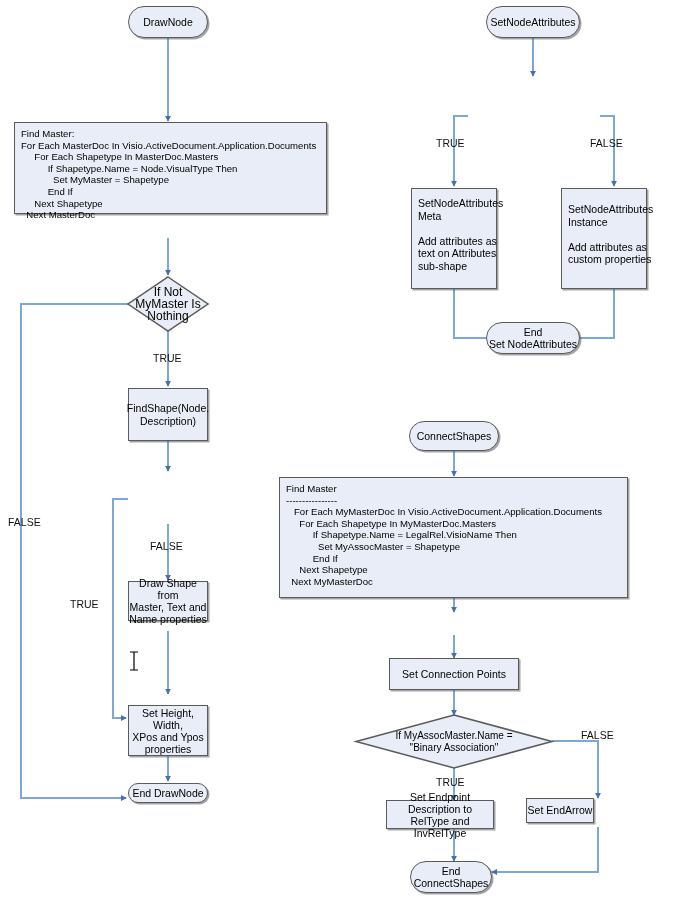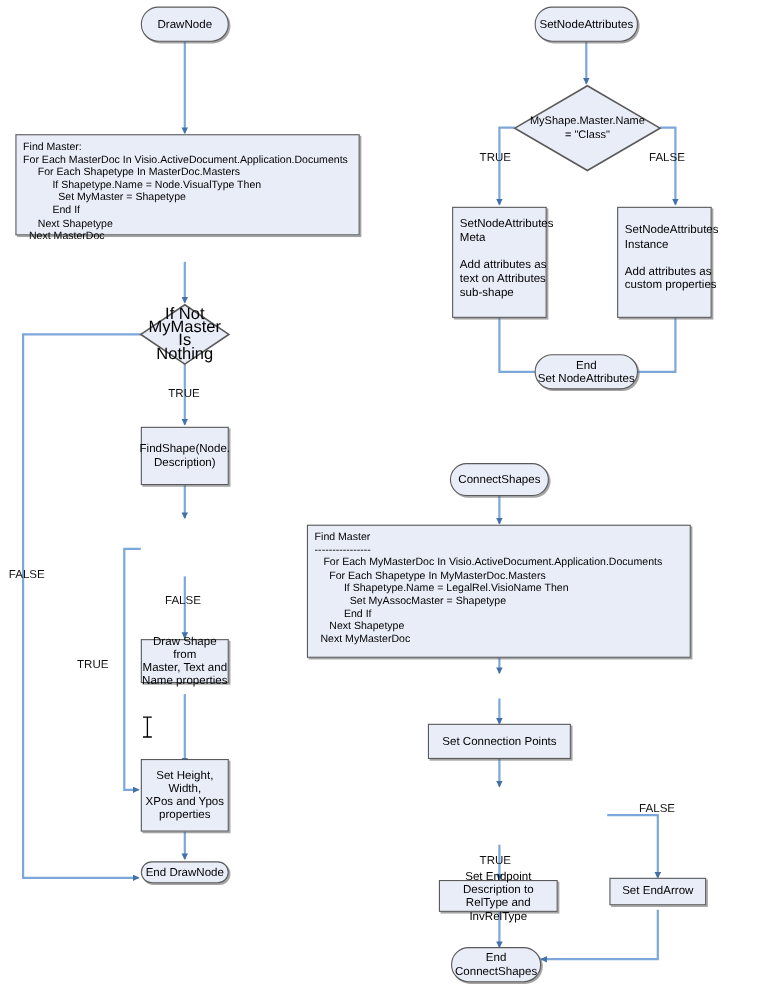--- a/index.html
+++ b/index.html
@@ -20,21 +20,21 @@
   .node.term{border-radius:999px;}
   .node.proc{border-radius:0;}
   .node.codeblk{display:block;text-align:left;padding:5px 6px 4px 6px;
         white-space:pre;font-size:9.6px;line-height:11.6px;}
   .node.tight{line-height:12px;}
 
   .diamond{position:absolute;z-index:3;}
   .diamond svg{position:absolute;left:0;top:0;overflow:visible;}
   .diamond .dtext{position:absolute;left:0;top:0;width:100%;height:100%;
         display:flex;align-items:center;justify-content:center;text-align:center;
-        font-size:15px;line-height:12px;color:#000;pointer-events:none;}
+        font-size:12px;line-height:12px;color:#000;pointer-events:none;}
   .diamond.wide .dtext{font-size:10px;line-height:11.5px;}
 
   .elabel{position:absolute;font-size:10.5px;color:#111;z-index:4;background:transparent;}
 
   .ibeam{position:absolute;z-index:6;}
   .boxleft{text-align:left;justify-content:flex-start;padding-left:6px;}
 </style>
 </head>
 <body>
 
@@ -105,35 +105,28 @@
 Description)</div>
 
 
   <div class="elabel" style="left:150px;top:540px;">FALSE</div>
   <div class="elabel" style="left:70px;top:598px;">TRUE</div>
 
   <div class="node proc tight" style="left:128px;top:581px;width:80px;height:40px;white-space:pre-line;">Draw Shape from
 Master, Text and
 Name properties</div>
 
-  <div class="node proc tight" style="left:128px;top:690px;width:80px;height:66px;white-space:pre-line;">Set Height, Width,
+  <div class="node proc tight" style="left:128px;top:705px;width:80px;height:51px;white-space:pre-line;">Set Height, Width,
 XPos and Ypos
 properties</div>
 
   <div class="node term" style="left:128px;top:783px;width:80px;height:20px;">End DrawNode</div>
 
   <div class="node term" style="left:486px;top:6px;width:94px;height:32px;">SetNodeAttributes</div>
 
-  <div class="diamond wide" style="left:468px;top:78px;width:132px;height:77px;">
-    <svg width="132" height="77" viewBox="0 0 132 77" xmlns="http://www.w3.org/2000/svg">
-      <polygon points="66,0 132,38.5 66,77 0,38.5" fill="#e9edf7" stroke="#5a5a5a" stroke-width="1.5"></polygon>
-    </svg>
-    <div class="dtext" style="white-space:pre-line;">MyShape.Master.Name
-= "Class"</div>
-  </div>
 
   <div class="elabel" style="left:436px;top:137px;">TRUE</div>
   <div class="elabel" style="left:590px;top:137px;">FALSE</div>
 
   <div class="node proc boxleft" style="left:411px;top:188px;width:86px;height:101px;white-space:pre-line;align-items:flex-start;padding-top:8px;text-align:left;">SetNodeAttributes
 Meta
 
 Add attributes as
 text on Attributes
 sub-shape</div>
@@ -155,28 +148,35 @@
      For Each Shapetype In MyMasterDoc.Masters
           If Shapetype.Name = LegalRel.VisioName Then
             Set MyAssocMaster = Shapetype
           End If
      Next Shapetype
   Next MyMasterDoc</div>
 
 
   <div class="node proc" style="left:389px;top:658px;width:130px;height:32px;">Set Connection Points</div>
 
+  <div class="diamond wide" style="left:356px;top:715px;width:196px;height:53px;">
+    <svg width="196" height="53" viewBox="0 0 196 53" xmlns="http://www.w3.org/2000/svg">
+      <polygon points="98,0 196,26.5 98,53 0,26.5" fill="#e9edf7" stroke="#5a5a5a" stroke-width="1.5"></polygon>
+    </svg>
+    <div class="dtext" style="white-space:pre-line;">If MyAssocMaster.Name =
+"Binary Association"</div>
+  </div>
 
   <div class="elabel" style="left:436px;top:776px;">TRUE</div>
   <div class="elabel" style="left:581px;top:729px;">FALSE</div>
 
-  <div class="node proc tight" style="left:386px;top:800px;width:108px;height:29px;white-space:pre-line;margin-left:13px;">Set Endpoint Description to
+  <div class="node proc tight" style="left:386px;top:800px;width:108px;height:29px;white-space:pre-line;">Set Endpoint Description to
 RelType and InvRelType</div>
 
-  <div class="node proc" style="left:554px;top:798px;width:88px;height:25px;">Set EndArrow</div>
+  <div class="node proc" style="left:526px;top:798px;width:68px;height:25px;">Set EndArrow</div>
 
   <div class="node term" style="left:410px;top:861px;width:82px;height:32px;white-space:pre-line;">End
 ConnectShapes</div>
 
   <svg class="ibeam" style="left:128px;top:651px;" width="12" height="20" viewBox="0 0 12 20" xmlns="http://www.w3.org/2000/svg">
     <path d="M2,1 H10 M6,1 V19 M2,19 H10" stroke="#000" stroke-width="1.2" fill="none"></path>
   </svg>
 
 </div>
 

